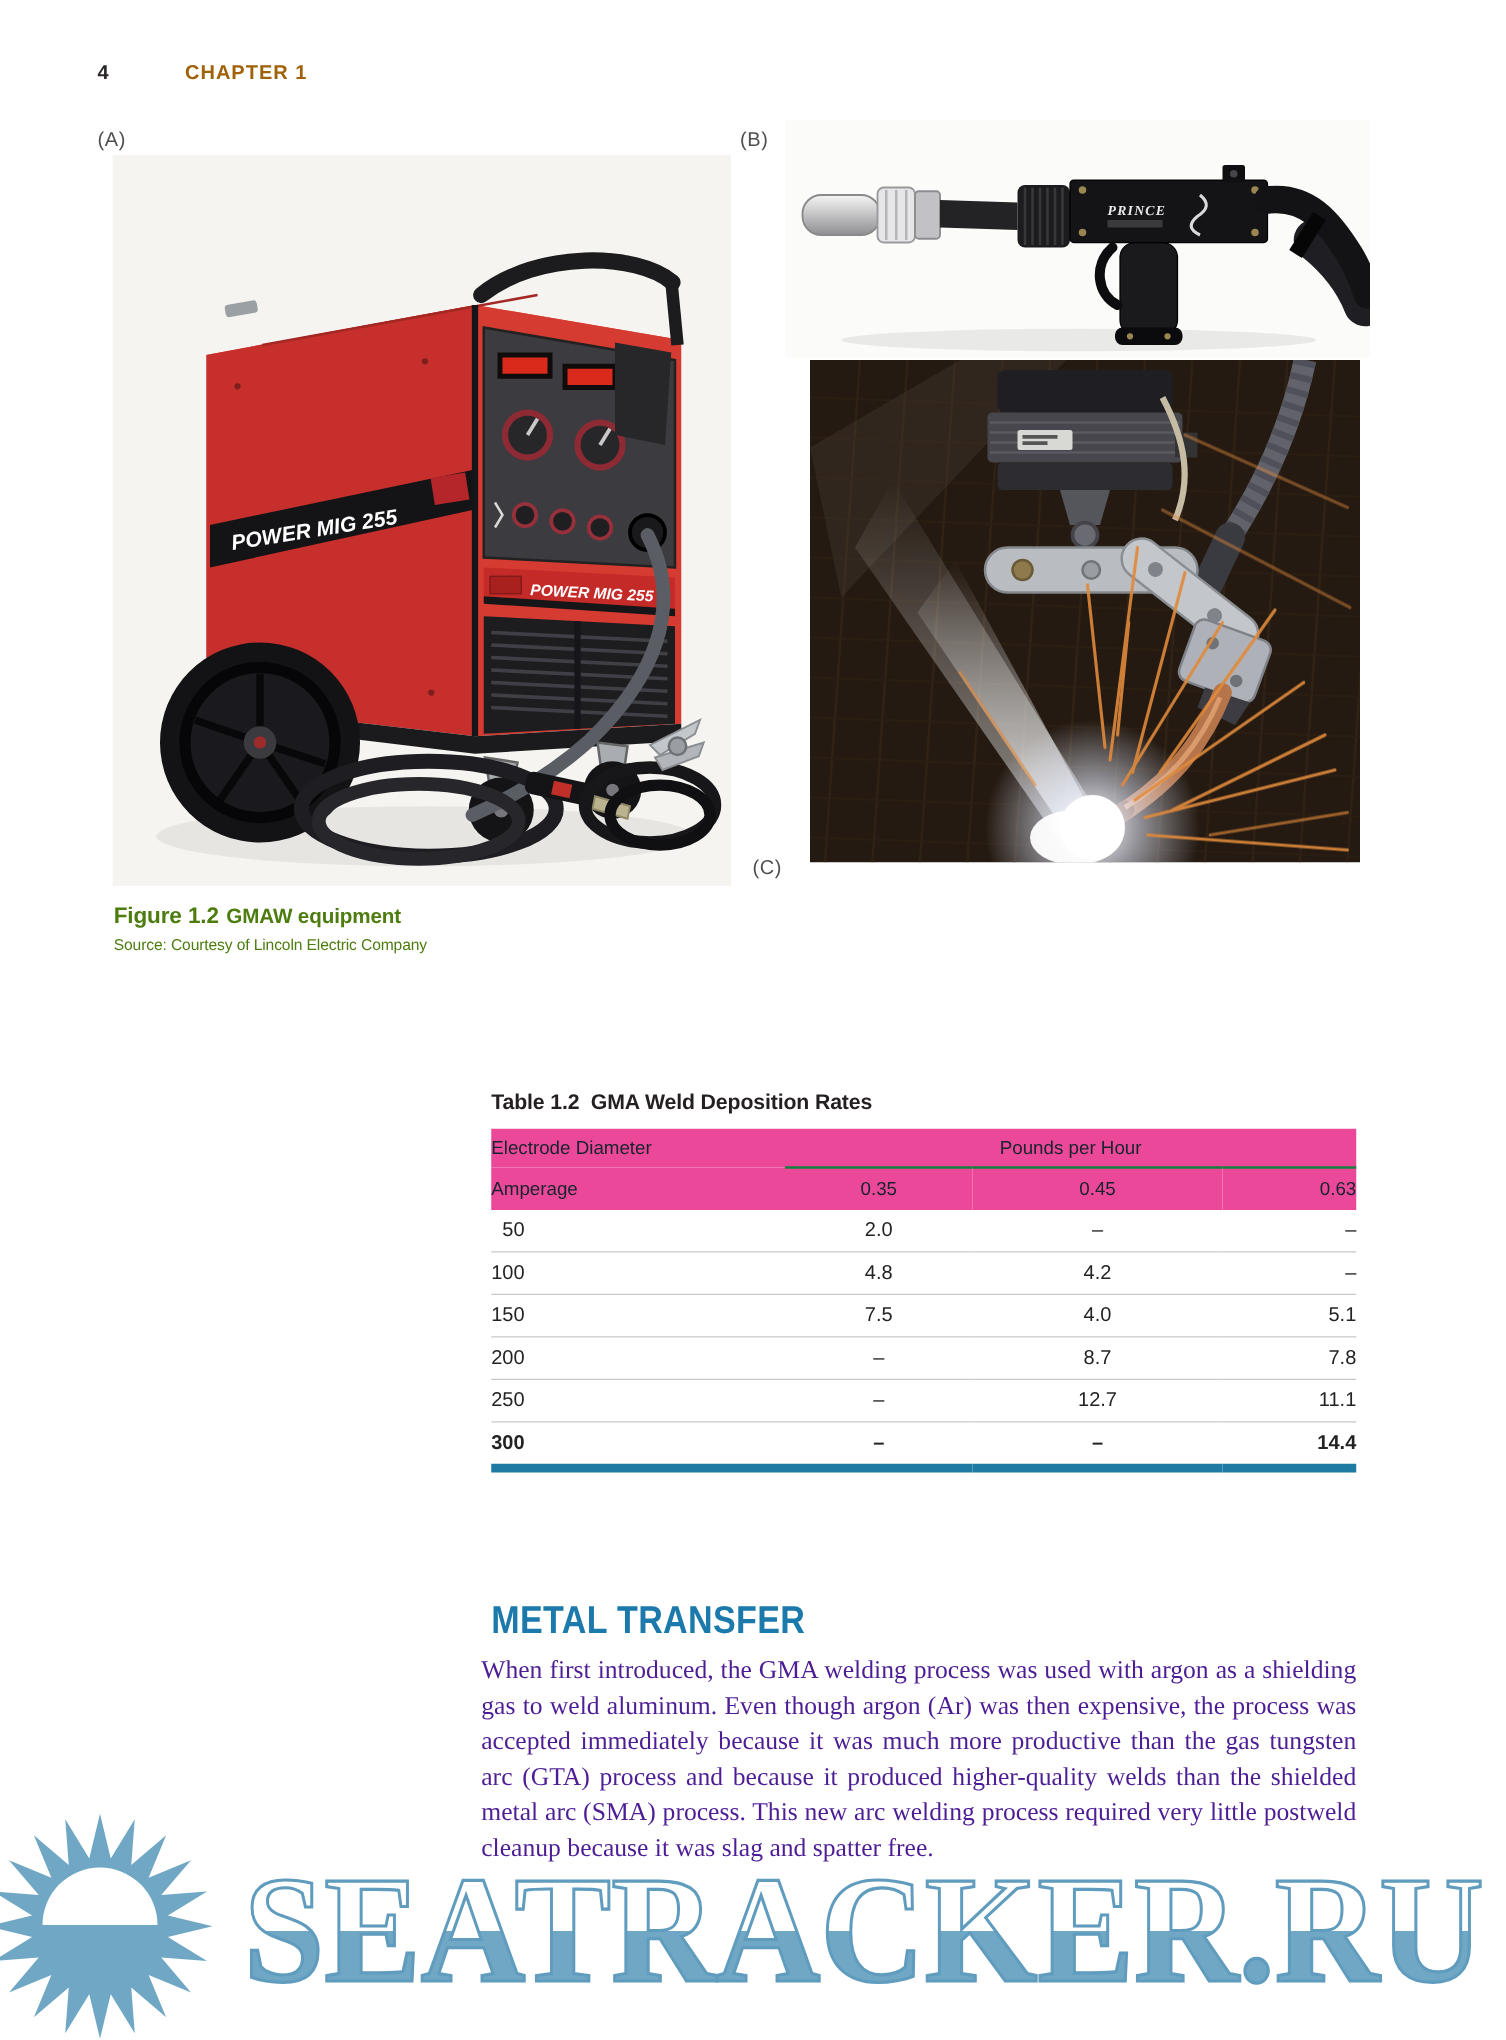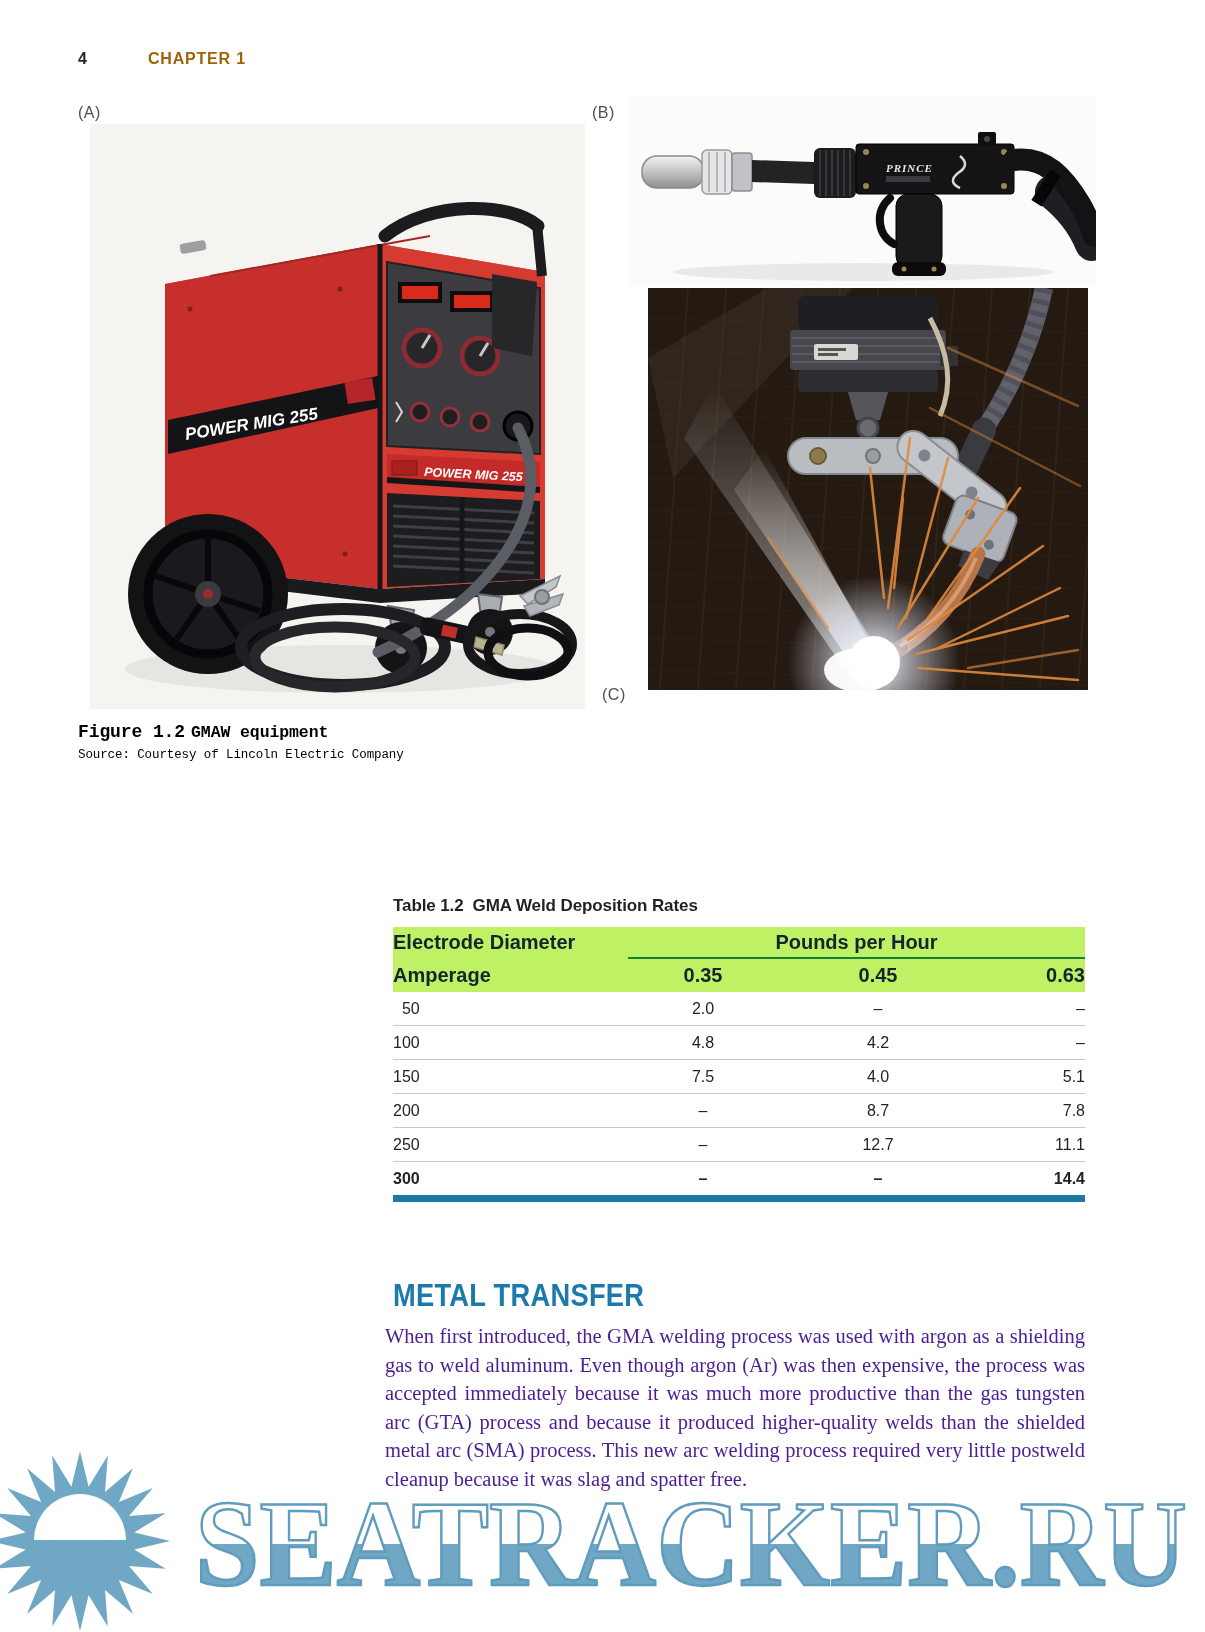--- a/index.html
+++ b/index.html
@@ -17,34 +17,34 @@
   .pl-b{left:592px;top:104px;}
   .pl-c{left:602px;top:686px;}
 
   
   .photoA{left:90px;top:124px;width:495px;height:585px;}
   .photoB{left:628px;top:96px;width:468px;height:190px;}
   .photoC{left:648px;top:288px;width:440px;height:402px;}
   .photoA svg,.photoB svg,.photoC svg{display:block;}
 
   
-  .caption{left:78px;top:722px;width:1014px;color:#000000;letter-spacing:-.1px;font-family:Liberation Mono, monospace;}
+  .caption{left:91px;top:722px;width:1014px;color:#4d7c0f;letter-spacing:-.1px;}
   .cap-title{font-size:18px;font-weight:bold;margin-bottom:5px;}
   .cap-title .cap-name{font-size:16.5px;margin-left:6px;}
   .cap-body{font-size:15.5px;line-height:21px;}
   .cap-source{font-size:12.5px;margin-top:6px;}
 
   
-  .tableblock{left:393px;top:896px;width:692px;}
+  .tableblock{left:393px;top:872px;width:692px;}
   .tbl-title{font-size:17px;font-weight:bold;color:#241f20;margin-bottom:11px;letter-spacing:-.1px;}
   .tbl-title .tbl-name{margin-left:9px;}
   table.deprate{width:692px;border-collapse:collapse;border-bottom:7px solid #1f7aa3;table-layout:fixed;}
   table.deprate col.c1{width:235px;} table.deprate col.c2{width:150px;}
   table.deprate col.c3{width:200px;} table.deprate col.c4{width:107px;}
-  table.deprate th{background:#bef264;font-size:20px;color:#15242e;font-weight:bold;padding:0;}
+  table.deprate th{background:#ec4899;font-size:15px;color:#15242e;font-weight:normal;padding:0;}
   table.deprate thead tr.r1 th{height:30px;}
   table.deprate thead tr.r2 th{height:33px;}
   th.h-left{text-align:left;padding-left:6px;}
   th.h-group{text-align:center;border-bottom:2px solid #15803d;}
   th.h-num{text-align:center;}
   th.h-num-r{text-align:right;padding-right:12px;}
   table.deprate td{height:33px;font-size:16px;color:#232323;border-bottom:1px solid #c9c9c9;padding:0;margin-left:16px;}
   td.c-amp{text-align:left;padding-left:6px;}
   td.c-num{text-align:center;}
   td.c-num-r{text-align:right;padding-right:12px;}

